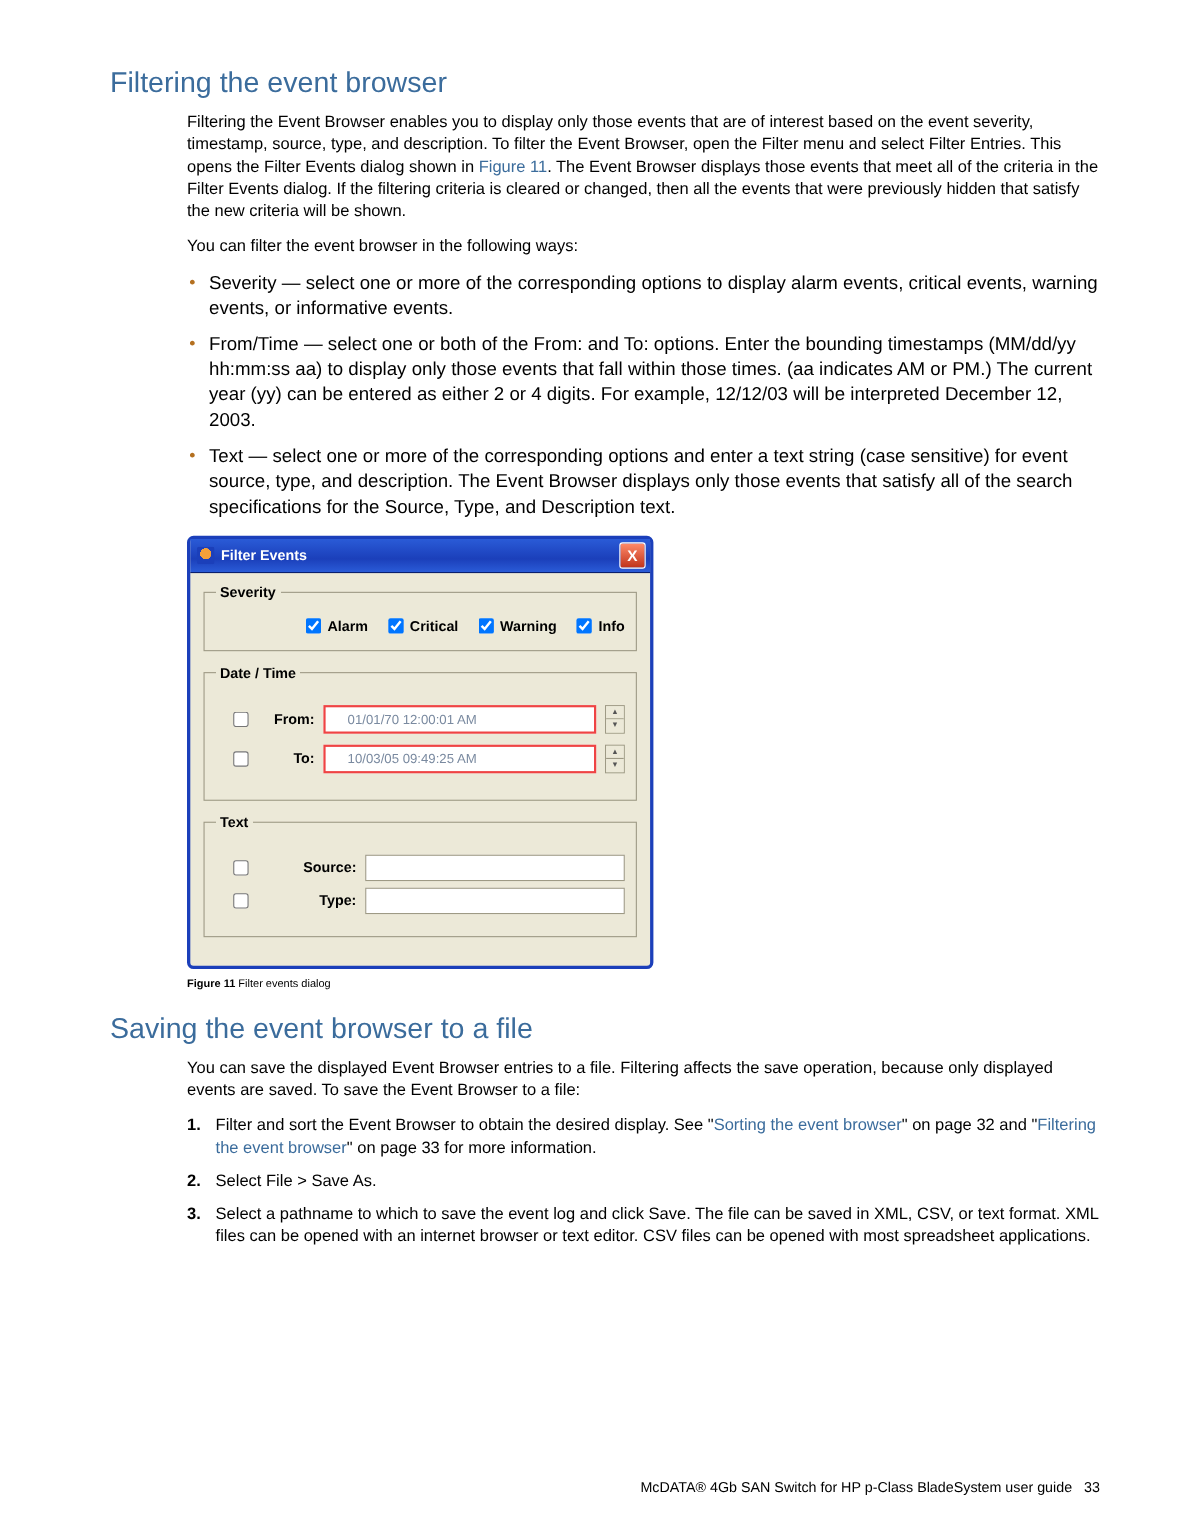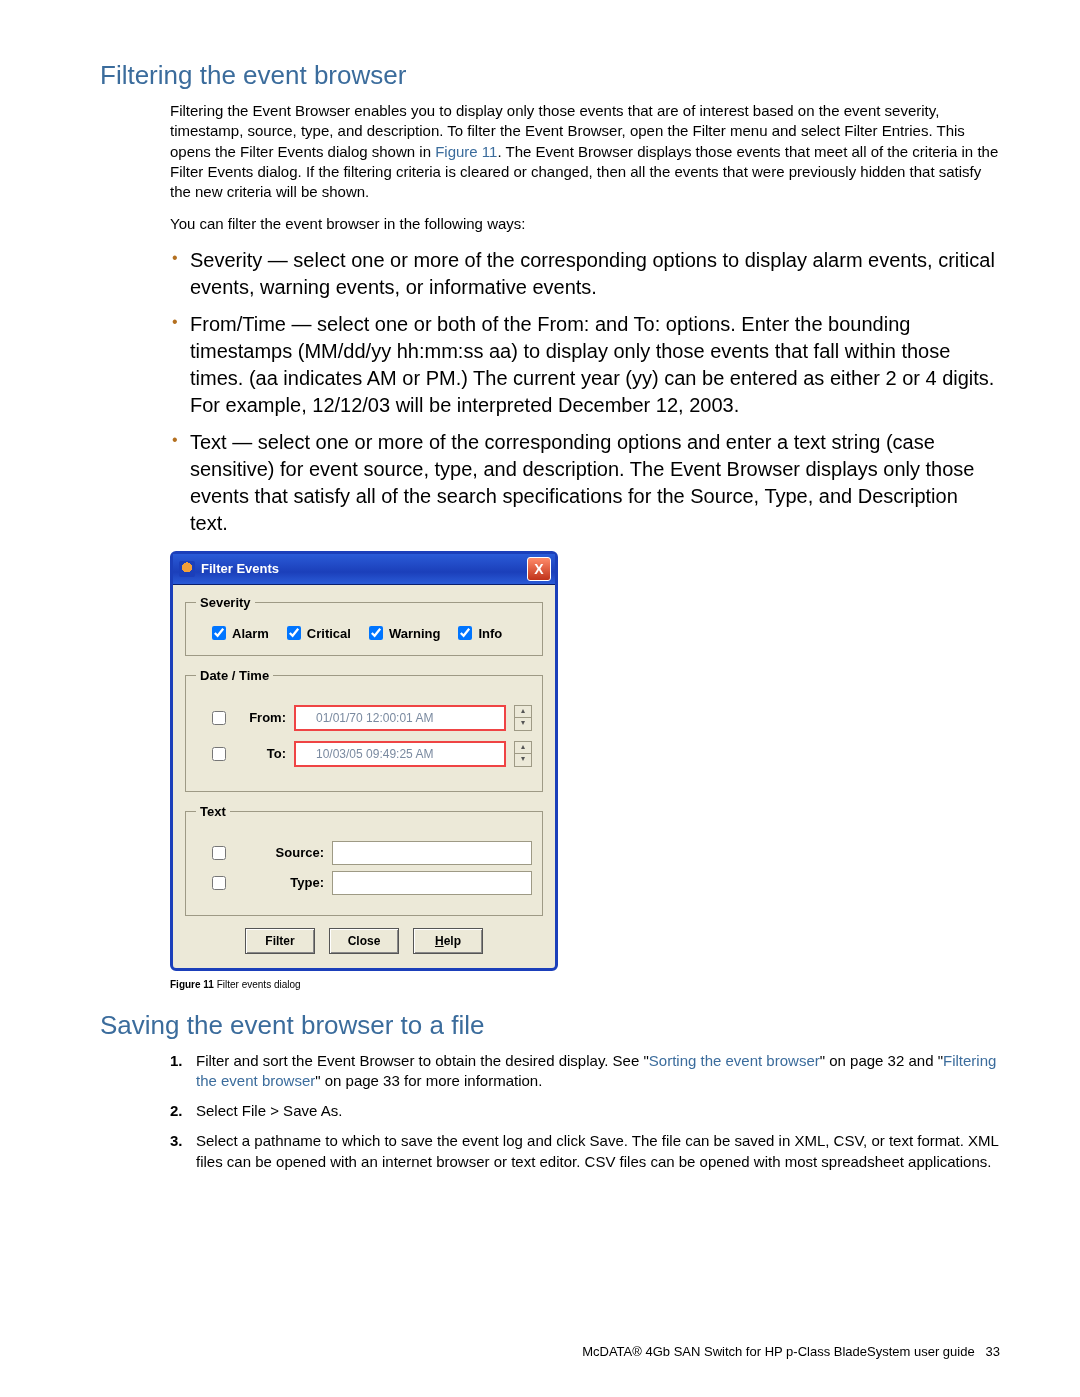--- a/index.html
+++ b/index.html
@@ -31,21 +31,21 @@
   .link { color: #3b6c9c; }
   .bold { font-weight: normal; }
   ul.bullets {
     list-style: none;
     margin: 0 0 14px 70px;
     padding: 0;
   }
   ul.bullets > li {
     position: relative;
     padding-left: 20px;
-    font-size: 20px;
+    font-size: 17px;
     line-height: 1.35;
     margin-bottom: 10px;
   }
   ul.bullets > li::before {
     content: "•";
     position: absolute;
     left: 2px;
     top: 0;
     color: #b47020;
     font-size: 16px;
@@ -76,21 +76,21 @@
     margin: 6px 0 8px 70px;
   }
   .caption {
     font-size: 10px;
     margin: 8px 0 20px 70px;
   }
   .caption .fig-label { font-weight: bold; }
 
   
   .dialog {
-    width: 388px;
+    width: 424px;
     border: 3px solid #1b3fba;
     border-radius: 6px;
     background: #ece9d8;
     box-sizing: border-box;
     font-family: Tahoma, Arial, sans-serif;
     font-size: 13px;
   }
   .titlebar {
     height: 30px;
     background: linear-gradient(to bottom, #2a5bd7 0%, #1b3fba 60%, #2a5bd7 100%);
@@ -127,20 +127,21 @@
     padding:0 4px;
     font-weight:bold;
     color:#000;
     font-size:13px;
   }
   .sev-row {
     display:flex;
     gap: 18px;
     padding-left: 16px;
     align-items:center;
+    justify-content:flex-end;
   }
   .chk {
     display:flex; align-items:center; gap:6px;
     font-weight:bold;
   }
   .chk input { width:14px; height:14px; margin:0; }
   .dt-row {
     display:flex; align-items:center; gap:8px;
     margin: 6px 0 10px 16px;
   }
@@ -276,35 +277,31 @@
             <span class="lbl">Source:</span>
             <input class="txt-input" style="">
           </div>
           <div class="txt-row">
             <input type="checkbox" class="plainchk" style="">
             <span class="lbl">Type:</span>
             <input class="txt-input" style="">
           </div>
         </fieldset>
 
-        <div class="btn-row">
-          <button class="dlg-btn">Filter</button>
-          <button class="dlg-btn">Close</button>
-          <button class="dlg-btn"><span class="ul">H</span><span>elp</span></button>
-        </div>
       </div>
     </div>
   </div>
 
   <p class="caption">
     <span class="fig-label">Figure 11</span><span> Filter events dialog</span>
   </p>
 
   <h2 class="section-title">Saving the event browser to a file</h2>
 
+  <p class="body-text">You can save the displayed Event Browser entries to a file. Filtering affects the save operation, because only displayed events are saved. To save the Event Browser to a file:</p>
 
   <ol class="steps">
     <li>
       <span>Filter and sort the Event Browser to obtain the desired display. See "</span><span class="link">Sorting the event browser</span><span>" on page 32 and "</span><span class="link">Filtering the event browser</span><span>" on page 33 for more information.</span>
     </li>
     <li>
       <span>Select </span><span class="bold">File &gt; Save As</span><span>.</span>
     </li>
     <li>
       <span>Select a pathname to which to save the event log and click </span><span class="bold">Save</span><span>. The file can be saved in XML, CSV, or text format. XML files can be opened with an internet browser or text editor. CSV files can be opened with most spreadsheet applications.</span>

